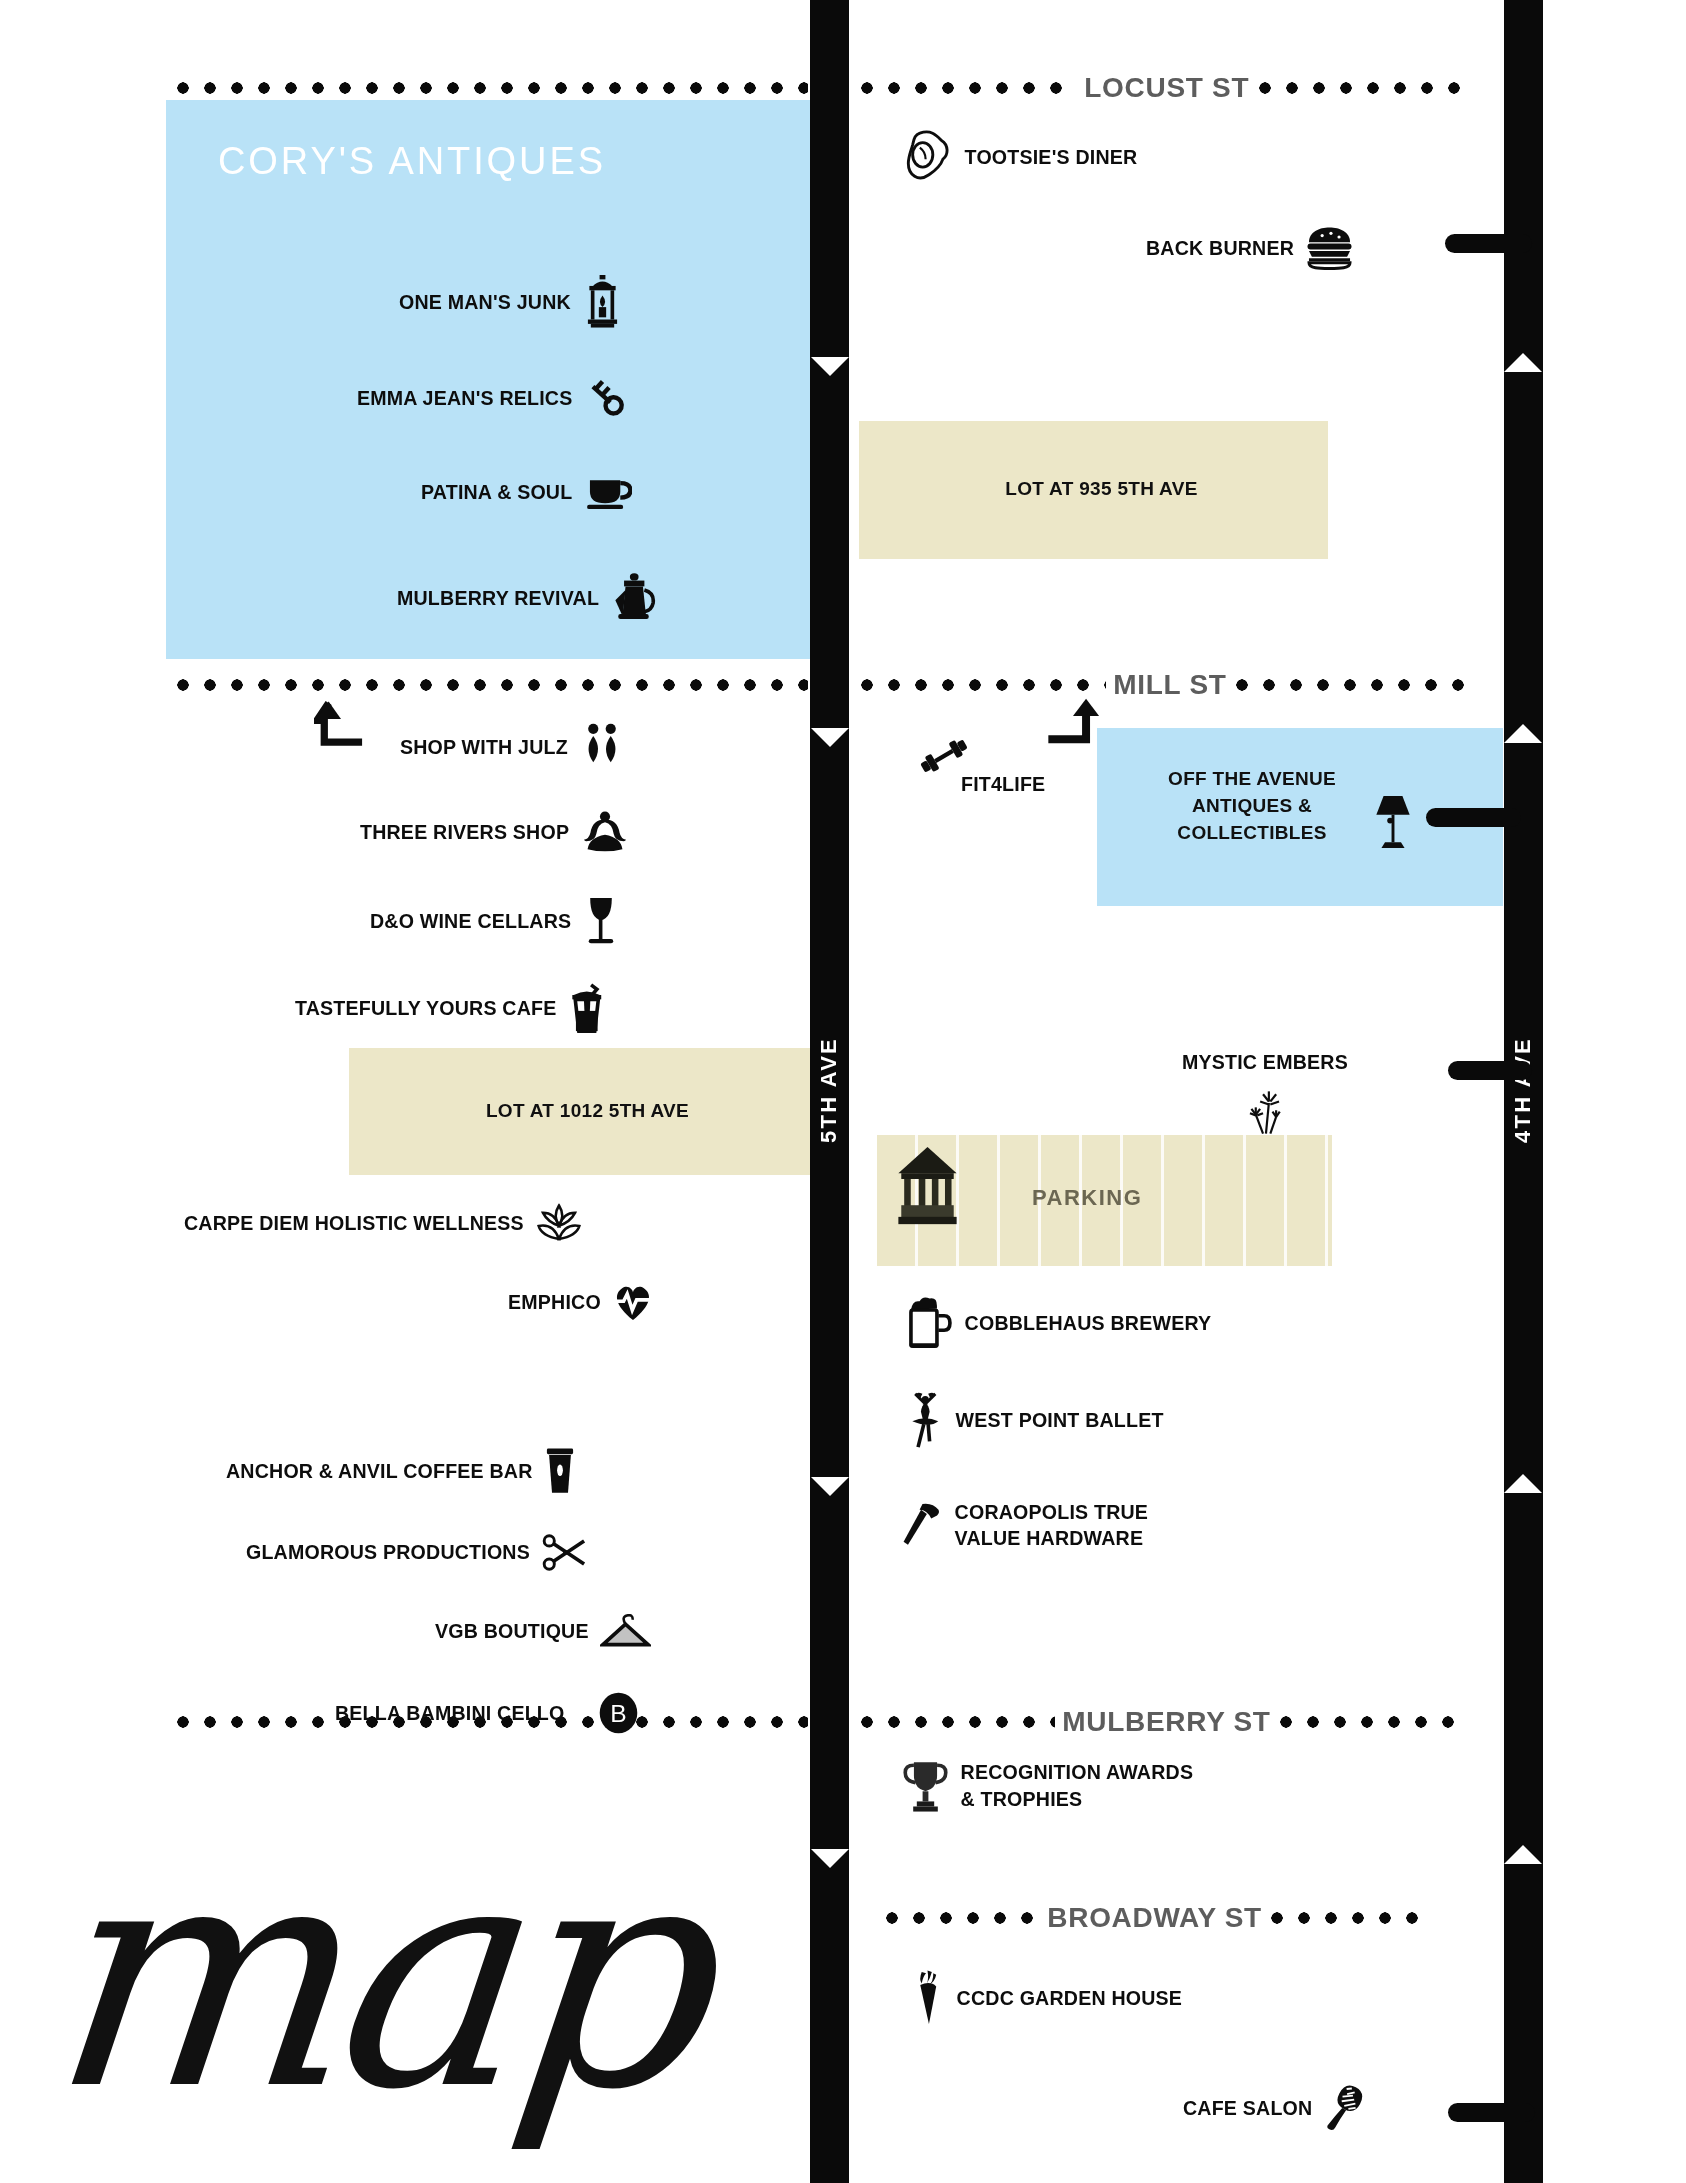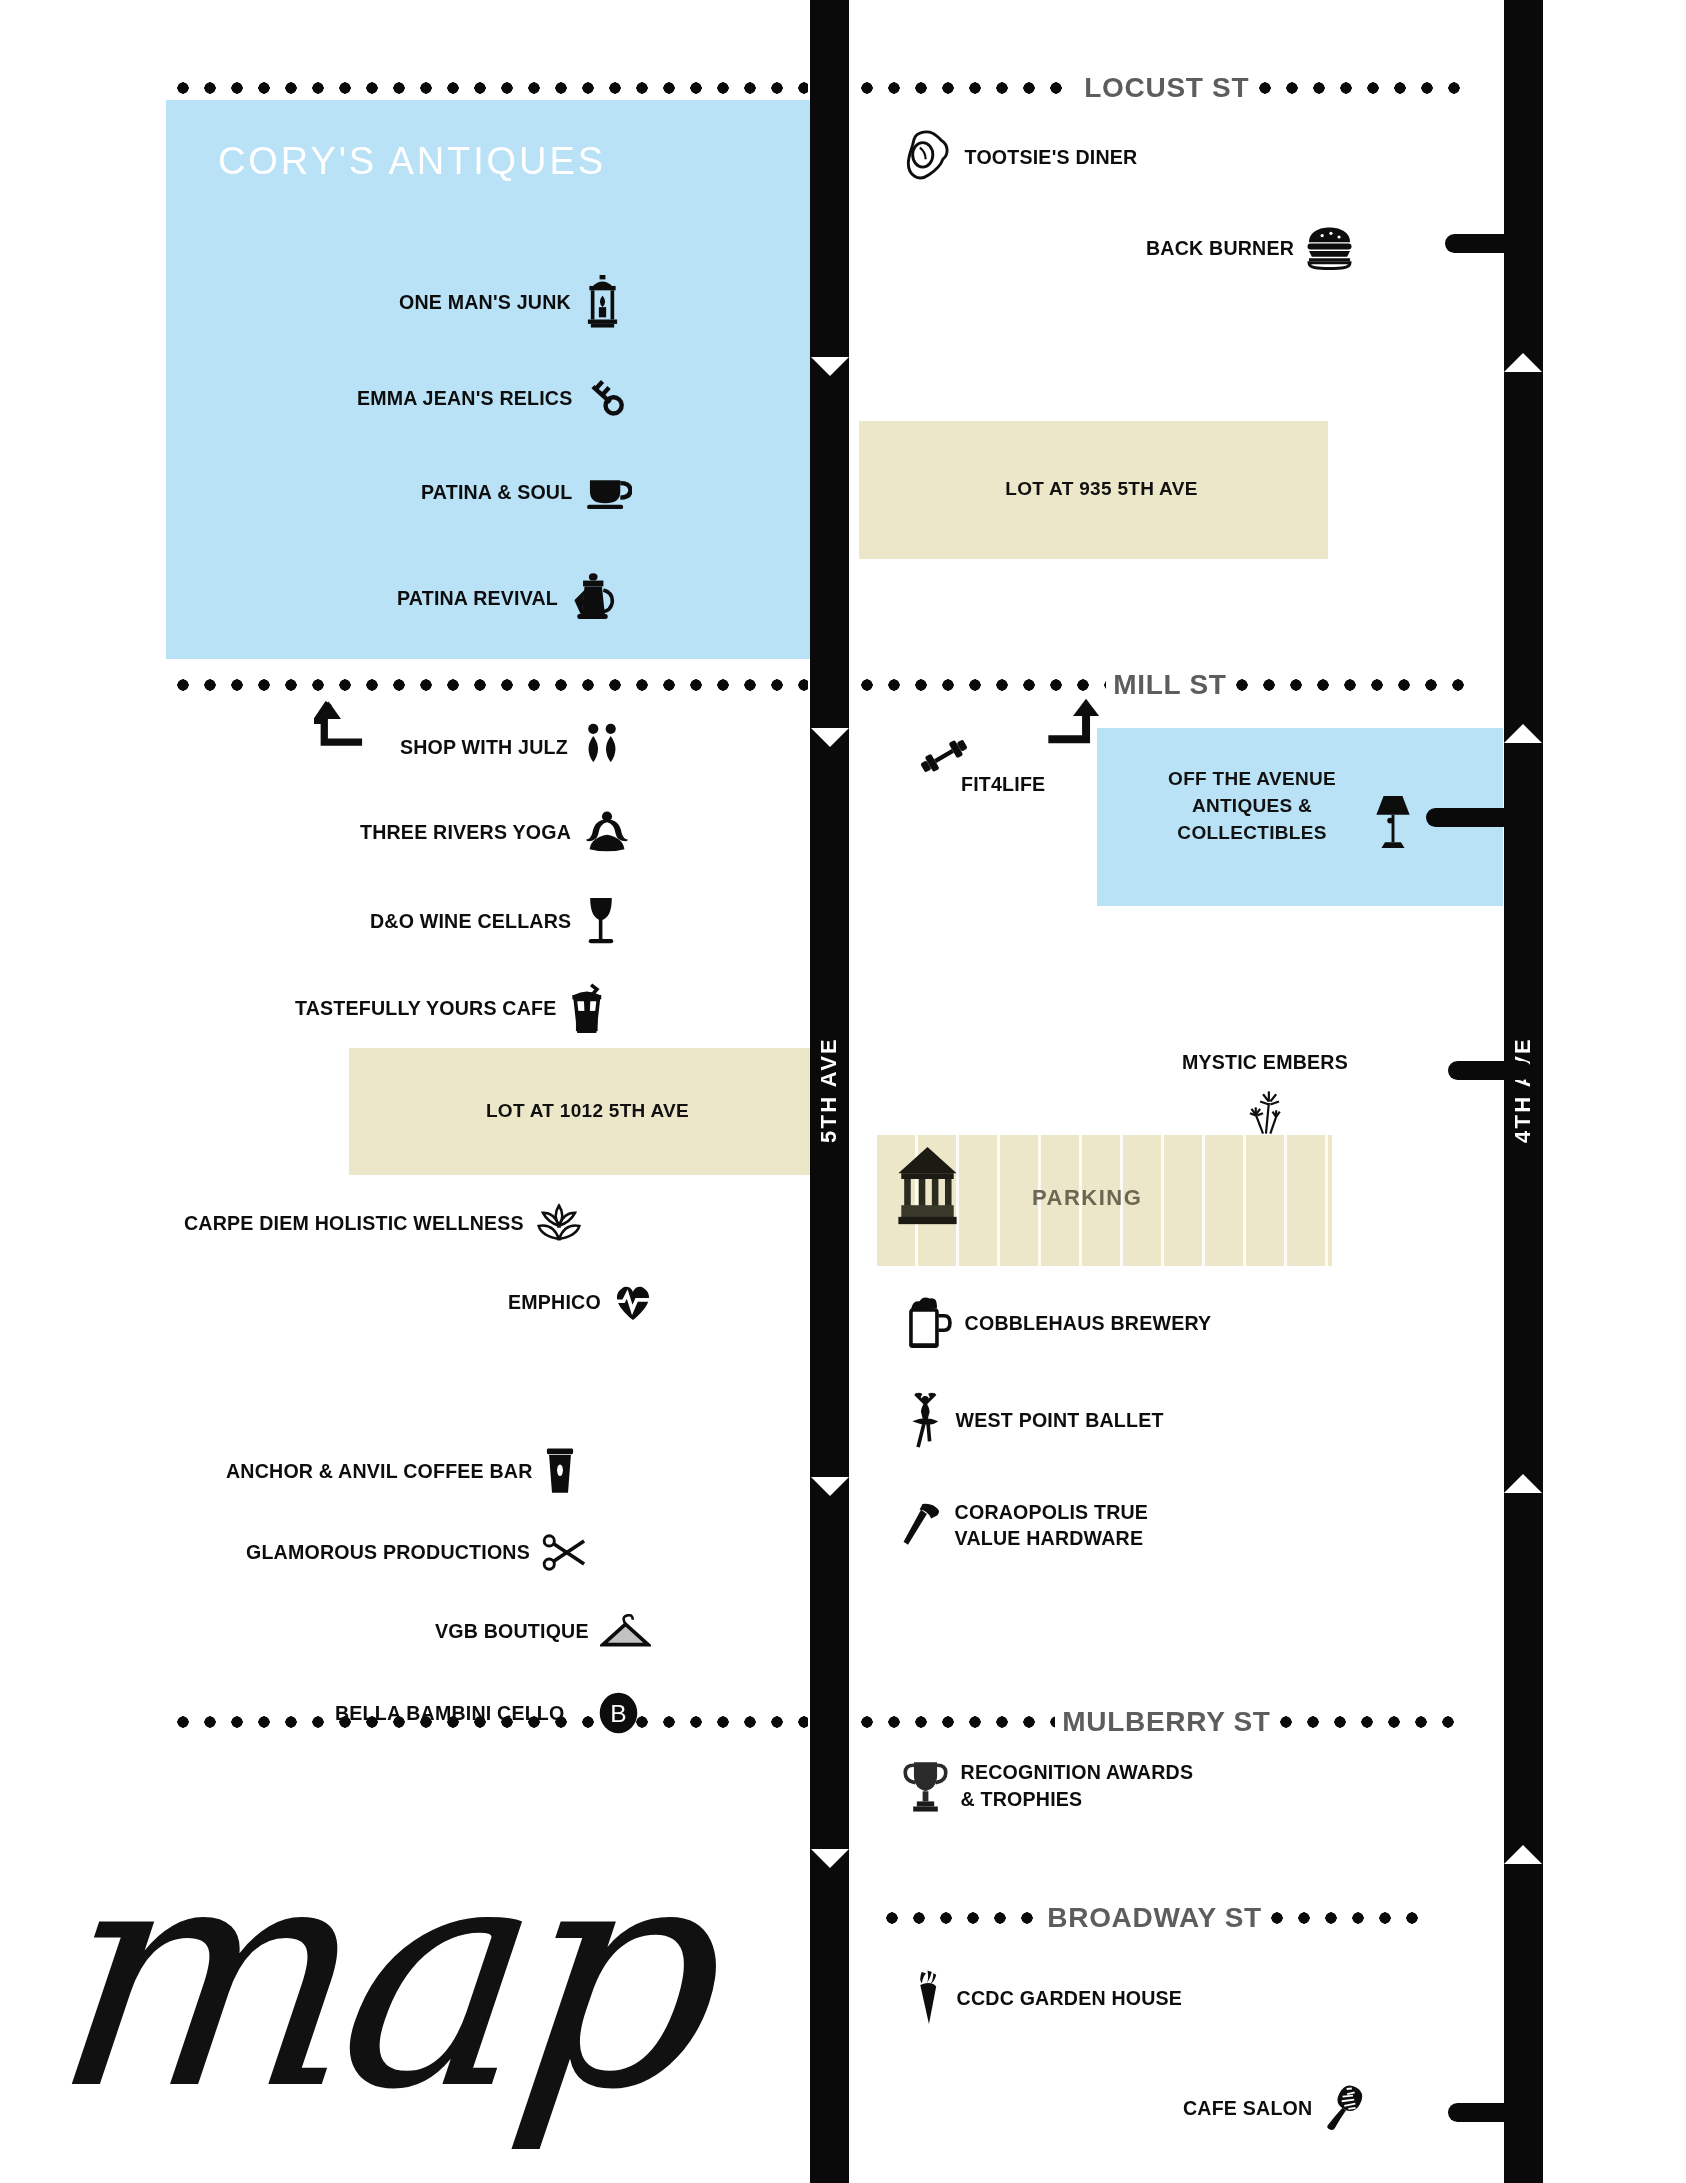--- a/index.html
+++ b/index.html
@@ -212,21 +212,21 @@
     <span class="icon">
       <svg width="48" height="39" viewBox="0 0 66 54">
         <path d="M8 10 h42 v16 q0 16 -21 16 q-21 0 -21 -16 z" fill="#0d0d0d"></path>
         <path d="M50 14 q14 0 14 10 q0 10 -14 10" fill="none" stroke="#0d0d0d" stroke-width="6"></path>
         <rect x="4" y="44" width="50" height="6" rx="3" fill="#0d0d0d"></rect>
       </svg>
     </span>
   </div>
 
   <div class="biz" style="left:397px; top:571px;">
-    <div class="biz-name">PATINA REVIVAL</div>
+    <div class="biz-name">MULBERRY REVIVAL</div>
     <span class="icon">
       <svg width="45" height="54" viewBox="0 0 62 74">
         <ellipse cx="32" cy="8" rx="6" ry="5" fill="#0d0d0d"></ellipse>
         <rect x="18" y="13" width="28" height="8" fill="#0d0d0d"></rect>
         <path d="M20 21 h24 l4 38 h-32 z" fill="#0d0d0d"></path>
         <path d="M20 26 l-14 14 l10 22 z" fill="#0d0d0d"></path>
         <path d="M46 26 q14 4 12 18 q-2 10 -12 12" fill="none" stroke="#0d0d0d" stroke-width="5"></path>
         <rect x="10" y="59" width="42" height="7" rx="3" fill="#0d0d0d"></rect>
       </svg>
     </span>
@@ -244,21 +244,21 @@
       <svg width="44" height="48" viewBox="0 0 60 66">
         <circle cx="18" cy="8" r="7" fill="#0d0d0d"></circle>
         <path d="M18 18 q-13 18 0 36 q13 -18 0 -36 z" fill="#0d0d0d"></path>
         <circle cx="42" cy="8" r="7" fill="#0d0d0d"></circle>
         <path d="M42 18 q-13 18 0 36 q13 -18 0 -36 z" fill="#0d0d0d"></path>
       </svg>
     </span>
   </div>
 
   <div class="biz" style="left:360px; top:810px;">
-    <div class="biz-name">THREE RIVERS YOGA</div>
+    <div class="biz-name">THREE RIVERS SHOP</div>
     <span class="icon">
       <svg width="48" height="45" viewBox="0 0 66 62">
         <circle cx="33" cy="9" r="7" fill="#0d0d0d"></circle>
         <path d="M33 17 q-10 2 -12 16 q-2 10 -14 10 q-2 0 -3 -2 q7 -1 9 -10 q3 -18 20 -18 q17 0 20 18 q2 9 9 10 q-1 2 -3 2 q-12 0 -14 -10 q-2 -14 -12 -16 z" fill="#0d0d0d"></path>
         <path d="M33 34 q-22 4 -24 20 q24 6 48 0 q-2 -16 -24 -20 z" fill="#0d0d0d"></path>
       </svg>
     </span>
   </div>
 
   <div class="biz" style="left:370px; top:895px;">

